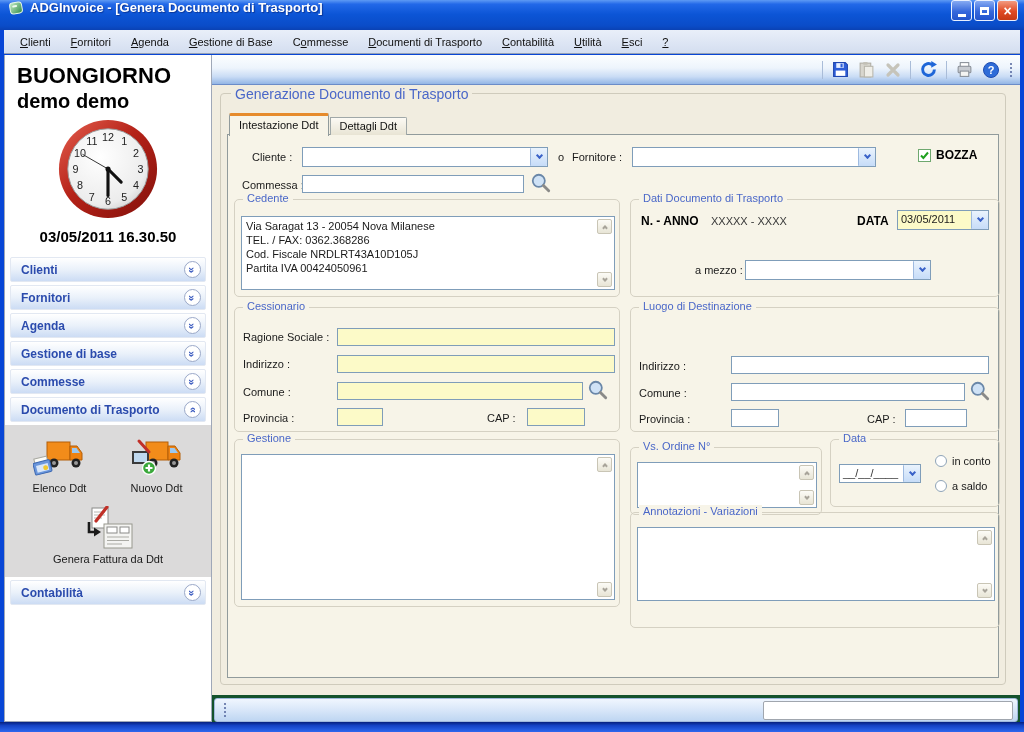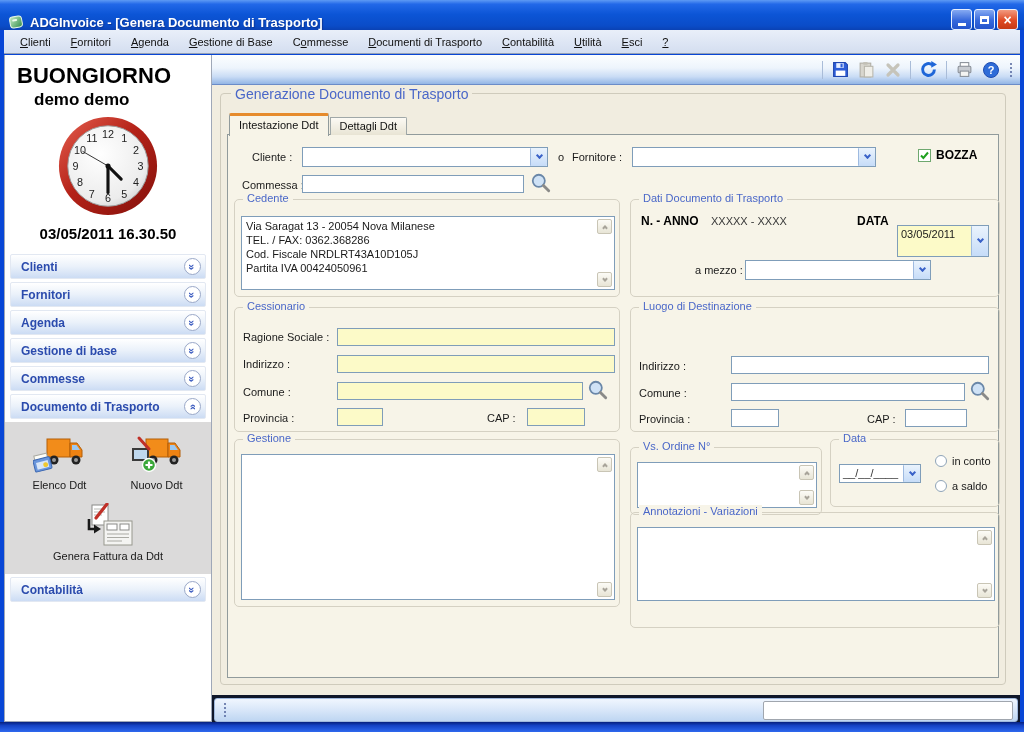--- a/index.html
+++ b/index.html
@@ -8,21 +8,21 @@
     width:1024px; height:732px; overflow:hidden;
     font-family:"Liberation Sans", sans-serif;
     background:#3A6EA5;
   }
   .window { position:relative; width:1024px; height:732px; background:#0846D6; overflow:hidden; }
 
   
   .titlebar {
     position:absolute; left:0; top:0; right:0; height:30px;
     background:linear-gradient(180deg,#5E9AF4 0%,#2268E8 14%,#0C55D6 48%,#0A4CC8 86%,#0A42B4 100%);
-    display:flex; align-items:flex-end;
+    display:flex; align-items:flex-start;
   }
   .app-icon { margin:0 6px 0 8px; width:16px; height:16px; }
   .title-text { color:#fff; font-weight:bold; font-size:13px; text-shadow:1px 1px 1px #0A3698; white-space:nowrap; }
   .win-btns { margin-left:auto; display:flex; gap:2px; padding-right:6px; }
   .win-btn {
     width:21px; height:21px; border-radius:3px; border:1px solid #E8F0FF;
     display:flex; align-items:center; justify-content:center; color:#fff;
   }
   .btn-min,.btn-max { background:linear-gradient(180deg,#86AAF2 0%,#3668DC 55%,#2354CC 100%); }
   .btn-close { background:linear-gradient(180deg,#F29A80 0%,#E04A24 55%,#C63A16 100%); }
@@ -34,30 +34,30 @@
   .menubar {
     position:absolute; top:30px; left:4px; right:4px; height:24px;
     background:linear-gradient(180deg,#E9EFF9 0%,#D4DEF0 100%);
     border-bottom:1px solid #94A0B6;
     display:flex; align-items:center; padding-left:6px;
   }
   .menu-item { padding:4px 10px; font-size:11px; color:#101010; cursor:default; white-space:nowrap; }
   .menu-item .u { text-decoration:underline; }
 
   
-  .body { position:absolute; top:55px; left:4px; right:4px; bottom:10px; display:flex; background:#0f172a; }
+  .body { position:absolute; top:55px; left:4px; right:4px; bottom:10px; display:flex; background:#14532d; }
 
   
   .sidebar {
     width:208px; background:#FFFFFF; border:1px solid #9FA8B8; border-top:none;
     display:flex; flex-direction:column; position:relative;
   }
   .sb-top { padding:8px 0 0 12px; }
   .greeting { font-size:22px; font-weight:bold; color:#000; }
-  .user { font-size:17px; font-weight:bold; color:#000; margin-top:1px;margin-left:17px; }
+  .user { font-size:20px; font-weight:bold; color:#000; margin-top:1px; }
   .clock-wrap { text-align:center; margin-top:4px; }
   .datetime { font-size:15px; font-weight:bold; color:#000; text-align:center; margin-top:3px; white-space:nowrap; }
   .nav { margin-top:9px; }
   .nav-item {
     height:25px; margin:3px 5px; border-radius:2px; border:1px solid #E2E8F2;
     background:linear-gradient(180deg,#FFFFFF 0%,#EAF1FA 50%,#CCDCF4 100%);
     display:flex; align-items:center; padding:0 4px 0 10px;
     font-size:12px; font-weight:bold; color:#2B4BAD; cursor:pointer;
   }
   .chev-circle {
@@ -454,21 +454,21 @@
                     <span class="sb-chev-dn"></span>
                   </span>
               </div>
             </div>
 
             <div class="group" style="left:402px;top:64px;width:370px;height:98px;">
               <span class="gtitle">Dati Documento di Trasporto</span>
               <span class="lbl lbl-bold" style="left:10px;top:14px;font-size:12px;">N. - ANNO</span>
               <span class="lbl" style="left:80px;top:15px;color:#3a3a3a;">XXXXX - XXXX</span>
               <span class="lbl lbl-bold" style="left:226px;top:14px;font-size:12px;">DATA</span>
-              <div class="combo" style="left:266px;top:25px;width:92px;height:32px;">
+              <div class="combo" style="left:266px;top:10px;width:92px;height:20px;">
                 <span class="combo-field yellow">03/05/2011</span>
                 <span class="combo-btn">
                     <span class="chev-down"></span>
                   </span>
               </div>
               <span class="lbl" style="left:64px;top:64px;">a mezzo :</span>
               <div class="combo" style="left:114px;top:60px;width:186px;height:20px;">
                 <span class="combo-field"></span>
                 <span class="combo-btn">
                     <span class="chev-down"></span>

